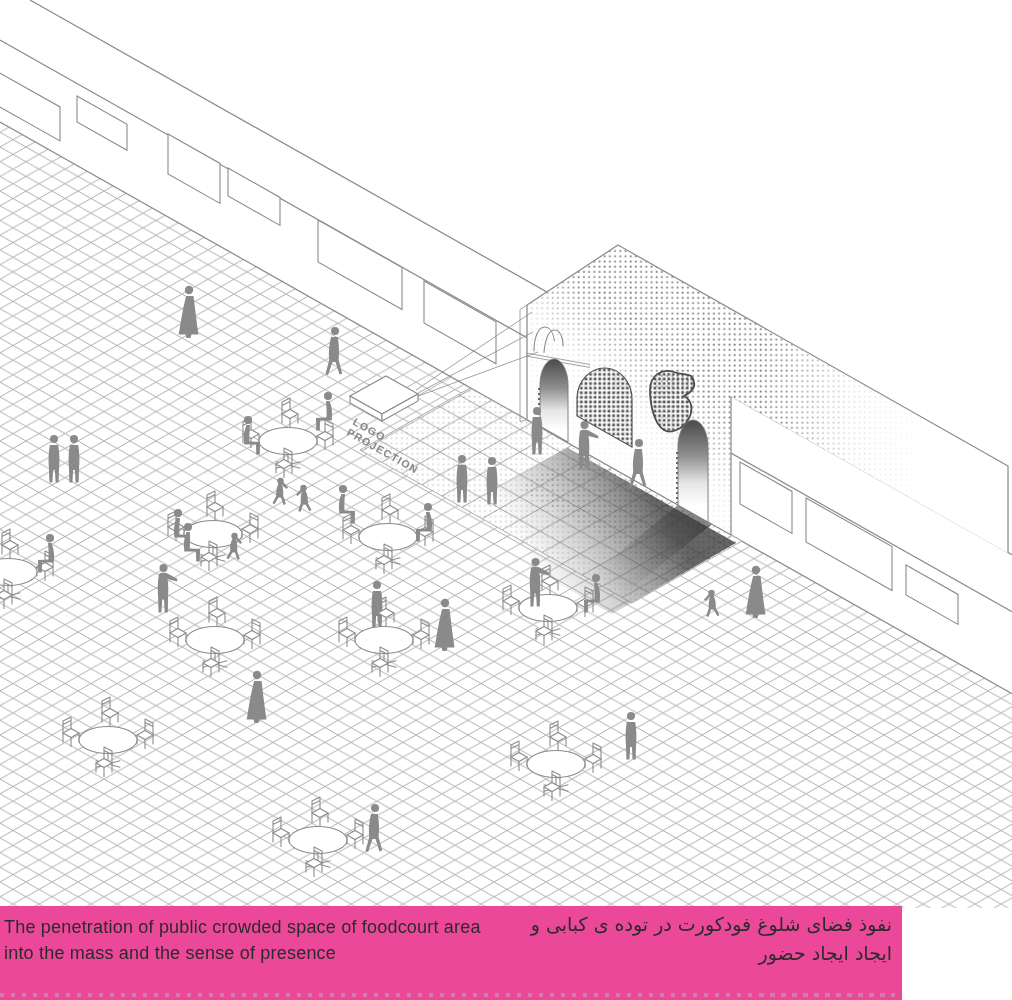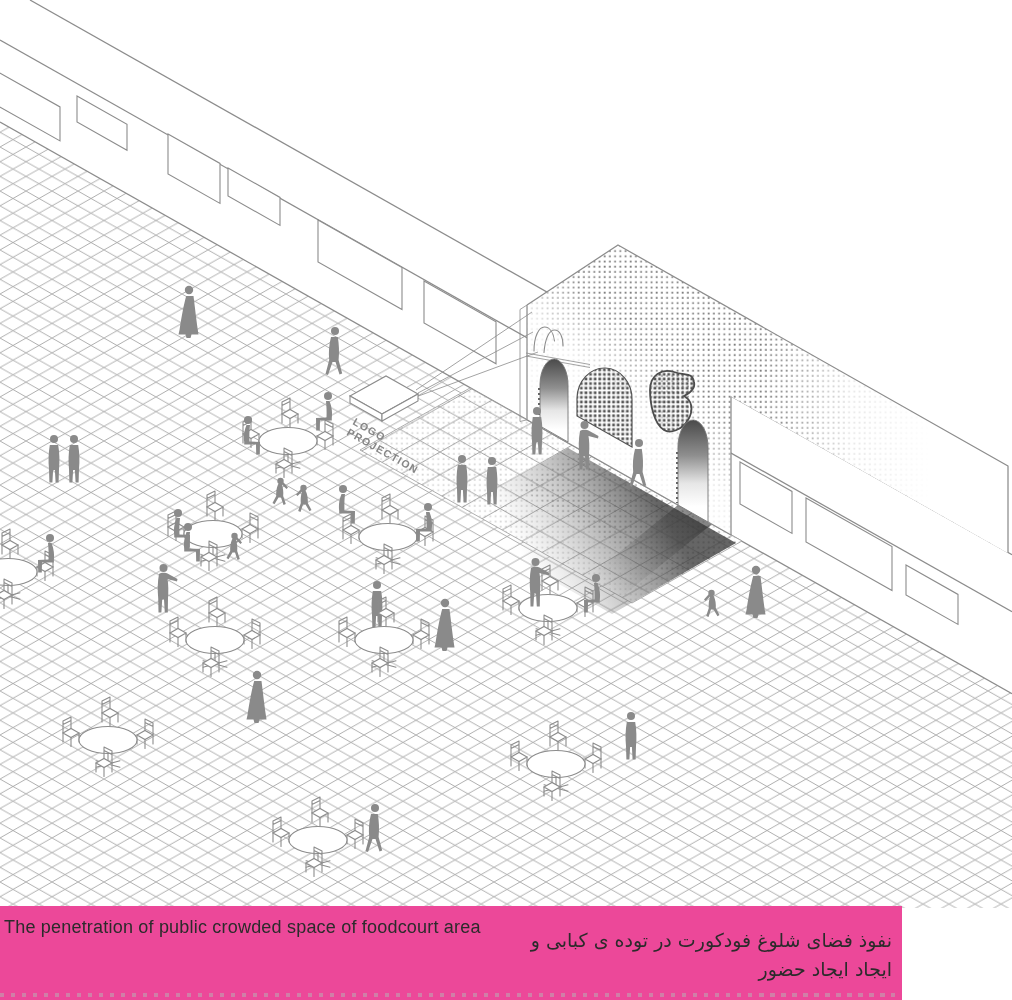--- a/index.html
+++ b/index.html
@@ -11,21 +11,21 @@
   .outline{stroke:var(--c-line,#7c7c7c);fill:none;stroke-width:1.25;stroke-linejoin:round;}
   .thin{stroke:var(--c-line,#9a9a9a);fill:none;stroke-width:0.8;}
   .people{fill:var(--c-silhouette,#8a8a8a);}
   .logo-label{font-family:"Liberation Sans",sans-serif;font-weight:bold;font-size:10.5px;
               letter-spacing:1.2px;fill:#868686;}
   .captions{position:absolute;left:0;top:906px;width:902px;height:94px;background:#ec4899;}
   .cap-en{position:absolute;left:4px;top:8px;font-size:18px;line-height:26px;
           color:var(--c-caption-text,#2d2d2d);letter-spacing:.2px;}
   .cap-fa{position:absolute;right:10px;top:4px;text-align:right;direction:rtl;
           font-family:"DejaVu Sans",sans-serif;font-size:19px;line-height:29px;
-          color:var(--c-caption-text,#242424);margin-top:16px;}
+          color:var(--c-caption-text,#242424);}
   .dashes{position:absolute;left:0;bottom:3px;width:100%;height:4px;opacity:.5;
           background:repeating-linear-gradient(90deg,#b5b5b5 0 4.5px,transparent 4.5px 11px);}
 </style>
 </head>
 <body>
 
 <div class="stage">
   <svg width="1012" height="908" viewBox="0 0 1012 908">
     <defs>
       <pattern id="grid" width="26" height="14.7" patternUnits="userSpaceOnUse">
@@ -233,20 +233,21 @@
       <use href="#pSitR" transform="translate(346,524)"></use>
       <use href="#pSitR" transform="translate(425,542) scale(-1,1)"></use>
       <use href="#pSitR" transform="translate(593,613) scale(-1,1)"></use>
       <use href="#pSitR" transform="translate(47,573) scale(-1,1)"></use>
     </g>
   </svg>
 
   <div class="captions">
     <div class="cap-en">
       <div>The penetration of public crowded space of foodcourt area</div>
+      <div>into the mass and the sense of presence</div>
     </div>
     <div class="cap-fa" dir="rtl">
       <div>نفوذ فضای شلوغ فودکورت در توده ی کبابی و</div>
       <div>ایجاد ایجاد حضور</div>
     </div>
     <div class="dashes"></div>
   </div>
 </div>
 
 </body></html>

